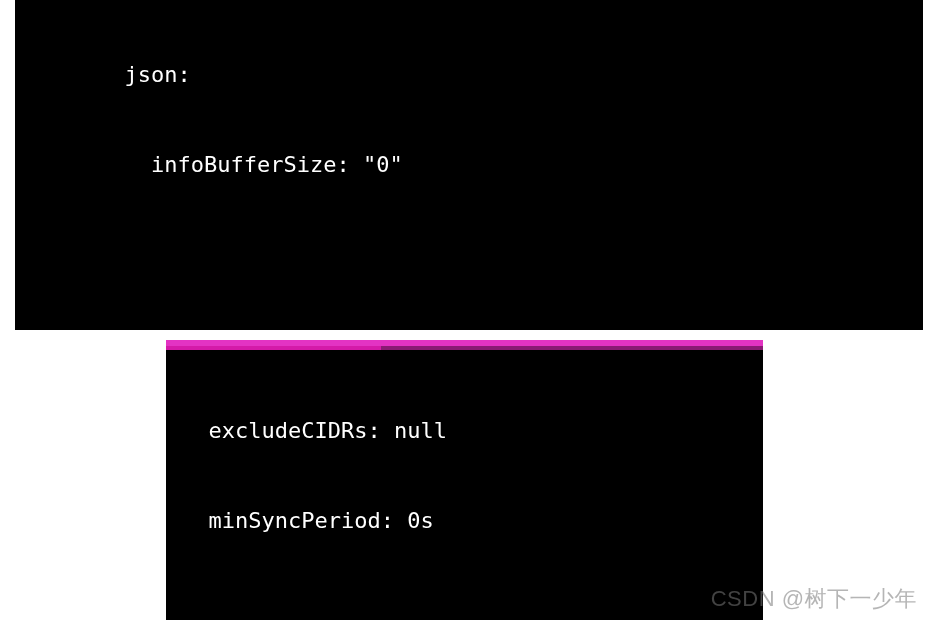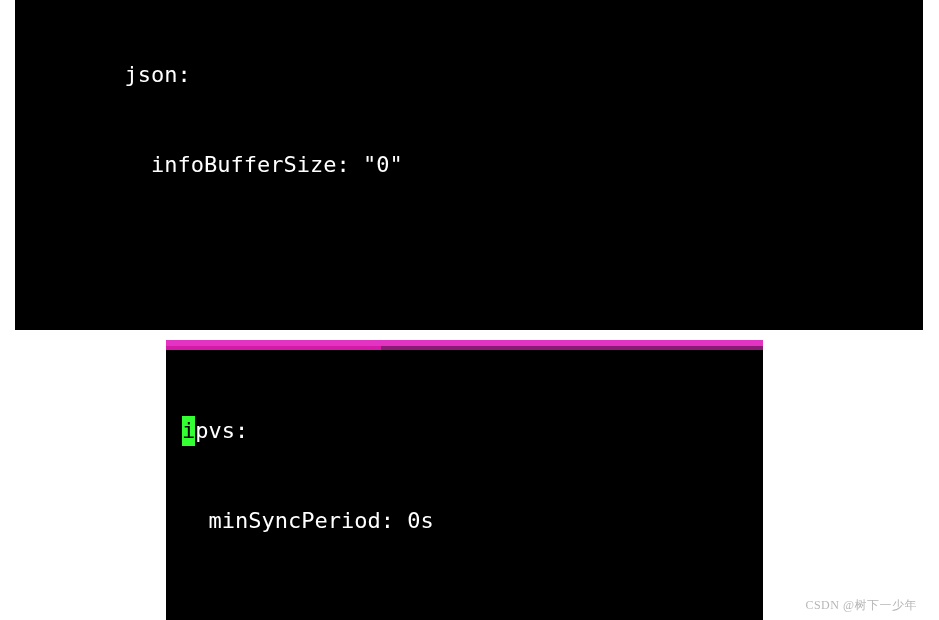--- a/index.html
+++ b/index.html
@@ -49,22 +49,22 @@
   }
   .cursor-box{
     background:#33ff33;
     color:#000000;
     display:inline-block;
   }
   .watermark{
     position:absolute;
     right:22px;bottom:6px;
     color:rgba(120,120,120,0.55);
-    font-family:Liberation Serif, serif;
-    font-size:12px;
+    font-family:Liberation Sans, sans-serif;
+    font-size:22px;
     letter-spacing:0.5px;
     pointer-events:none;
   }
   .line{height:30px}
 </style>
 </head>
 <body>
 
 <div class="term term1">
   <div class="line"><span><span>      </span><span>json:</span></span></div>
@@ -78,21 +78,21 @@
   
   
   
 </div>
 
 <div class="term2-wrap">
   <div class="term2-progress">
     <div style="width:36%"></div>
   </div>
   <div class="term term2">
-    <div class="line"><span><span></span><span class="cursor-box">i</span><span>pvs:</span></span></div>
+    <div class="line"><span><span>  </span><span>excludeCIDRs: null</span></span></div>
     <div class="line"><span><span>  </span><span>minSyncPeriod: 0s</span></span></div>
     
     
     
     
     
   </div>
 </div>
 
 <div class="watermark">CSDN @树下一少年</div>

